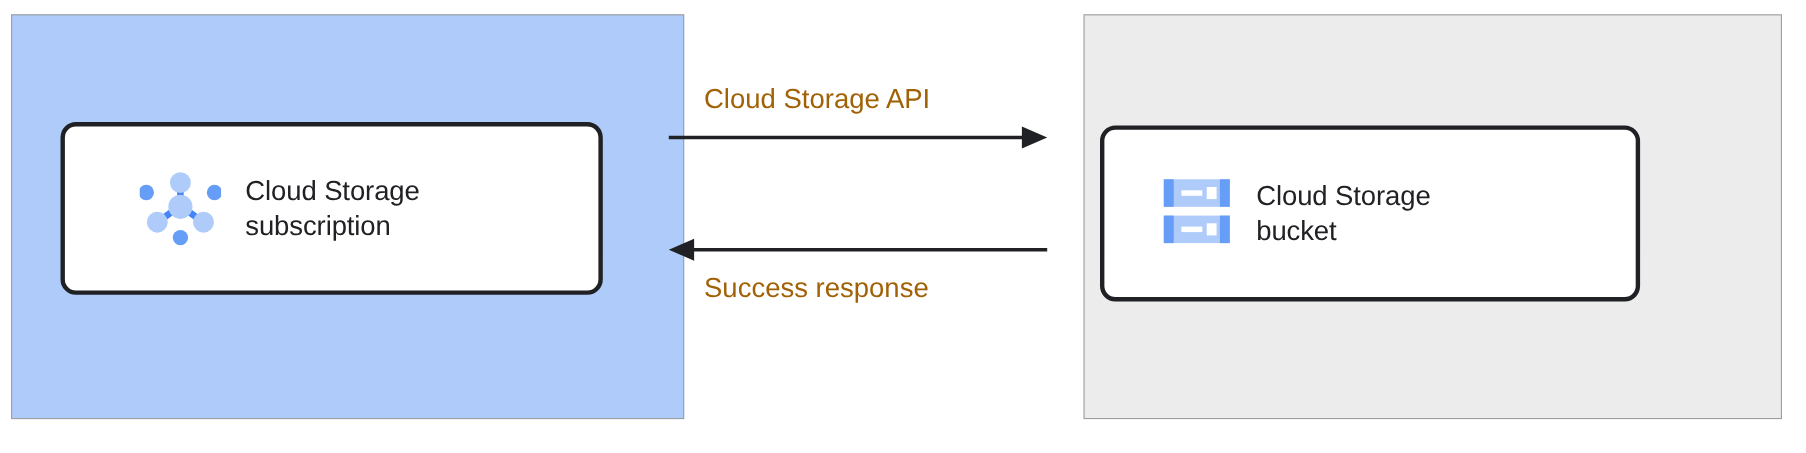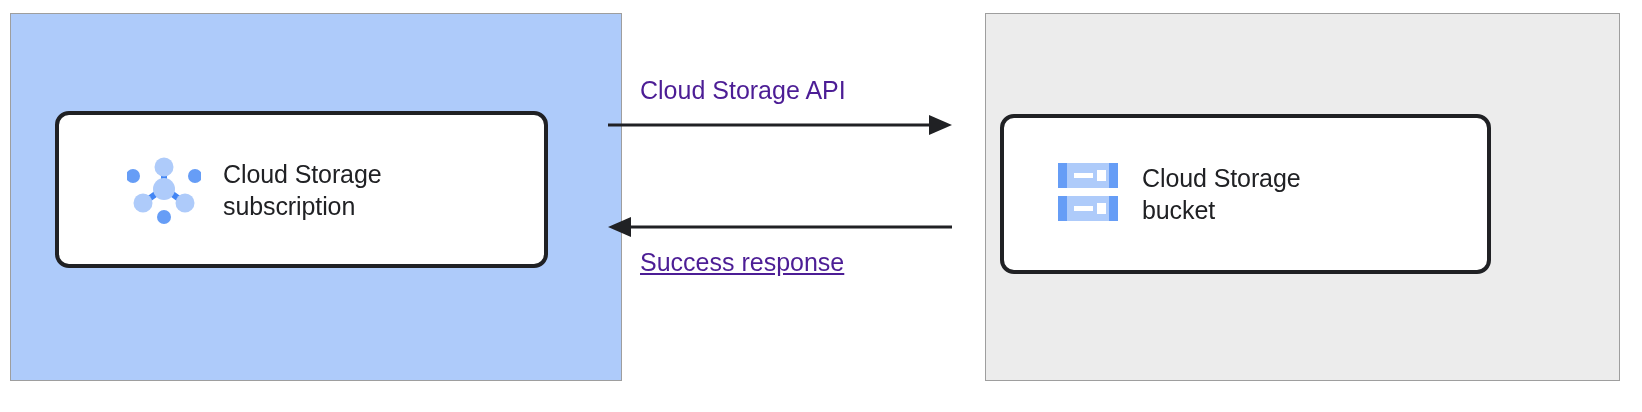--- a/index.html
+++ b/index.html
@@ -84,25 +84,25 @@
   .connector {
     position: absolute;
     overflow: visible;
   }
   #connector-request  { left: 608px; top: 108px;  width: 344px; height: 36px; }
   #connector-response { left: 608px; top: 210px;  width: 344px; height: 36px; }
 
   .edge-label {
     position: absolute;
     font-size: 25px;
-    color: #4c1d95;
+    color: #a16207;
     white-space: nowrap;
   }
   #label-request  { left: 640px; top: 76px; }
-  #label-response { left: 640px; top: 248px; text-decoration: underline; }
+  #label-response { left: 640px; top: 248px; }
 </style>
 </head>
 <body>
 
 <div id="canvas">
 
   <div class="panel" id="panel-subscription"></div>
 
   <div class="panel" id="panel-bucket"></div>
 

